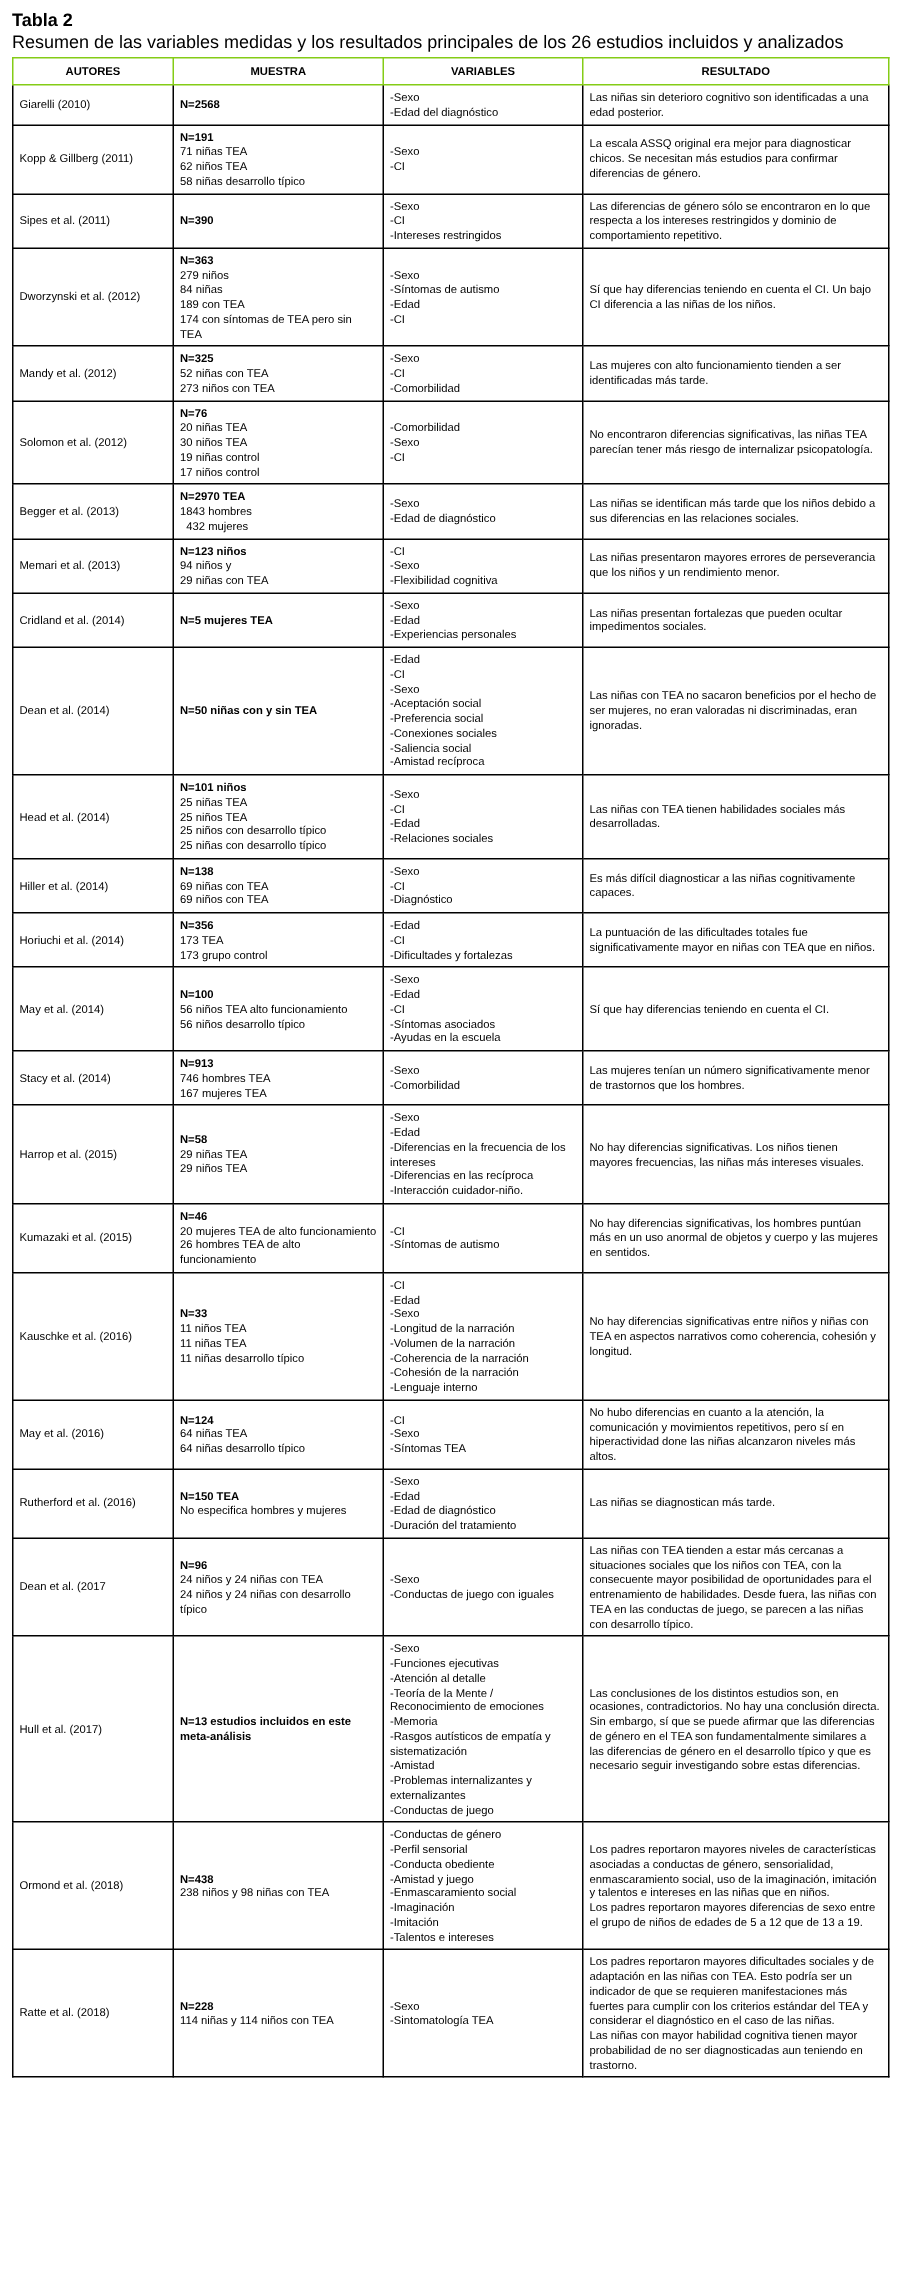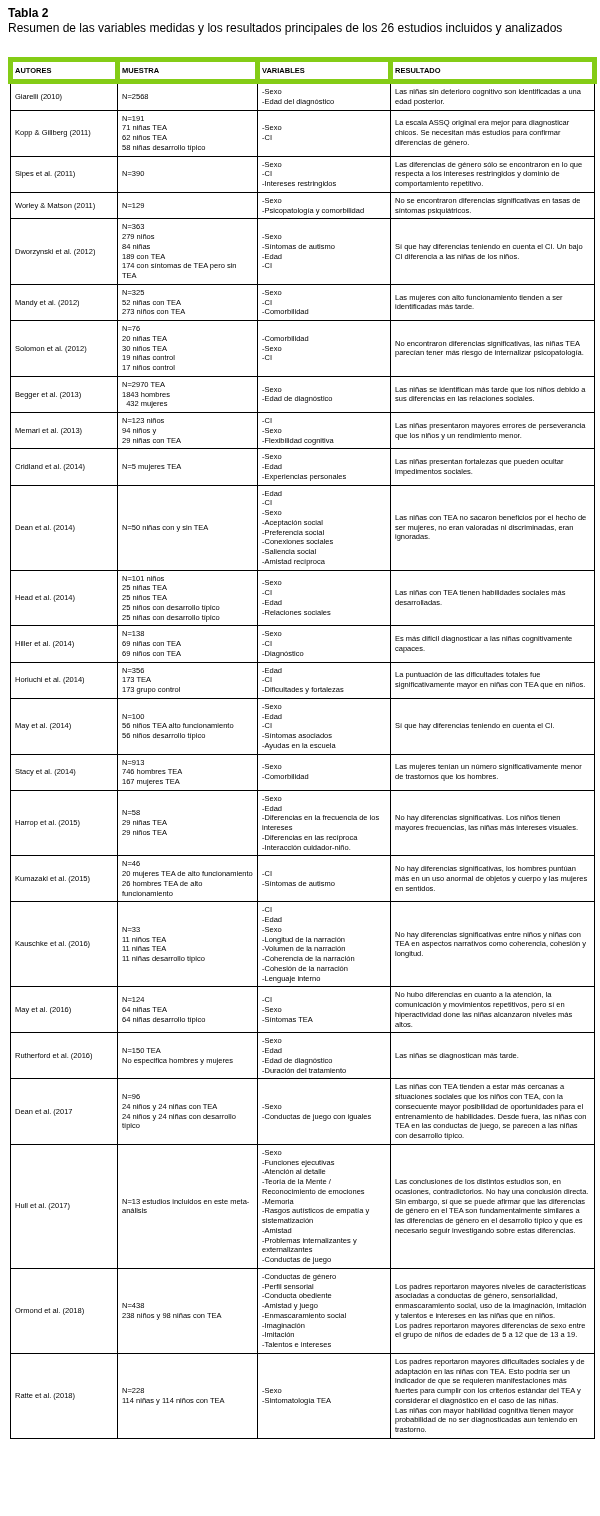--- a/index.html
+++ b/index.html
@@ -12,51 +12,51 @@
   .doc-title {
     font-size: 12px;
     font-weight: bold;
     line-height: 1.25;
     margin-top: 2px;
   }
   .doc-caption {
     font-size: 12px;
     line-height: 1.25;
     width: 584px;
-    margin-bottom: 21px;
+    margin-bottom: 2px;
   }
   table.summary-table {
     border-collapse: collapse;
     table-layout: fixed;
     width: 584px;
   }
   .col-autores   { width: 107px; }
   .col-muestra   { width: 140px; }
   .col-variables { width: 133px; }
   .col-resultado { width: 204px; }
   th {
-    border: 5px solid #84cc16;
+    border: 1px solid #84cc16;
     font-size: 7.5px;
     font-weight: bold;
-    text-align: left;
+    text-align: center;
     padding: 4px 2px;
     vertical-align: middle;
     margin-left: 11px;
   }
   td.cell {
     border: 1px solid #000;
     font-size: 7.5px;
     line-height: 1.3;
     padding: 3px 4px;
     vertical-align: middle;
     word-wrap: break-word;
   }
   .cell-autores { font-weight: normal; }
   .line { white-space: pre-wrap; word-wrap: break-word; }
-  .n-line { font-weight: normal; }
+  .n-line { font-weight: bold; }
 </style>
 </head>
 <body>
 
 <div class="page">
   <div class="doc-title">Tabla 2</div>
   <div class="doc-caption">Resumen de las variables medidas y los resultados principales de los 26 estudios incluidos y analizados</div>
 
   <table class="summary-table">
     <colgroup>
@@ -111,33 +111,20 @@
           <td class="cell cell-variables">
             <div class="line">-Sexo</div>
             <div class="line">-CI</div>
             <div class="line">-Intereses restringidos</div>
           </td>
           <td class="cell cell-resultado">
             <div class="line">Las diferencias de género sólo se encontraron en lo que respecta a los intereses restringidos y dominio de comportamiento repetitivo.</div>
           </td>
         </tr>
         <tr>
-          <td class="cell cell-autores">Worley &amp; Matson (2011)</td>
-          <td class="cell cell-muestra">
-            <div class="line n-line">N=129</div>
-          </td>
-          <td class="cell cell-variables">
-            <div class="line">-Sexo</div>
-            <div class="line">-Psicopatología y comorbilidad</div>
-          </td>
-          <td class="cell cell-resultado">
-            <div class="line">No se encontraron diferencias significativas en tasas de síntomas psiquiátricos.</div>
-          </td>
-        </tr>
-        <tr>
           <td class="cell cell-autores">Dworzynski et al. (2012)</td>
           <td class="cell cell-muestra">
             <div class="line n-line">N=363</div>
             <div class="line">279 niños</div>
             <div class="line">84 niñas</div>
             <div class="line">189 con TEA</div>
             <div class="line">174 con síntomas de TEA pero sin TEA</div>
           </td>
           <td class="cell cell-variables">
             <div class="line">-Sexo</div>

